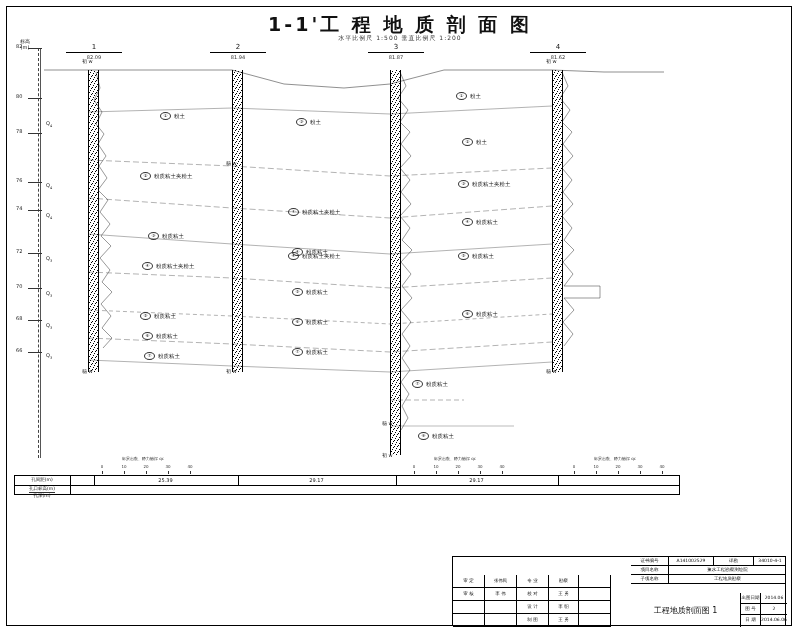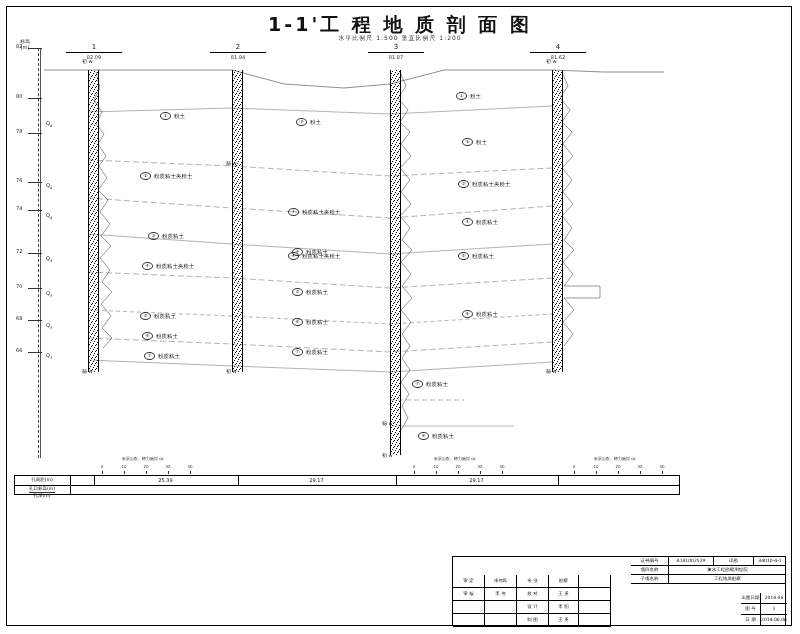--- a/index.html
+++ b/index.html
@@ -372,20 +372,21 @@
         <div class="cell" style="left: 64px; top: 44px; width: 32px; height: 13px;">设 计</div>
         <div class="cell" style="left: 96px; top: 44px; width: 30px; height: 13px;">李 明</div>
         <div class="cell" style="left: 126px; top: 44px; width: 32px; height: 13px;"></div>
         <div class="cell" style="left: 0px; top: 57px; width: 32px; height: 13px;"></div>
         <div class="cell" style="left: 32px; top: 57px; width: 32px; height: 13px;"></div>
         <div class="cell" style="left: 64px; top: 57px; width: 32px; height: 13px;">制 图</div>
         <div class="cell" style="left: 96px; top: 57px; width: 30px; height: 13px;">王 勇</div>
         <div class="cell" style="left: 126px; top: 57px; width: 32px; height: 13px;"></div>
       </div>
 
+    <div class="dwg-name">工程地质剖面图 1</div>
 
     <div id="right-rows">
         <div class="cell" style="left: 288px; top: 36px; width: 20px; height: 11px;">出图日期</div>
         <div class="cell noborder-r" style="left: 308px; top: 36px; width: 26px; height: 11px;">2014.06</div>
         <div class="cell" style="left: 288px; top: 47px; width: 20px; height: 11px;">图 号</div>
         <div class="cell noborder-r" style="left: 308px; top: 47px; width: 26px; height: 11px;">2</div>
         <div class="cell" style="left: 288px; top: 58px; width: 20px; height: 11px;">日 期</div>
         <div class="cell noborder-r" style="left: 308px; top: 58px; width: 26px; height: 11px;">2014.06.06</div>
       </div>
   </div>

